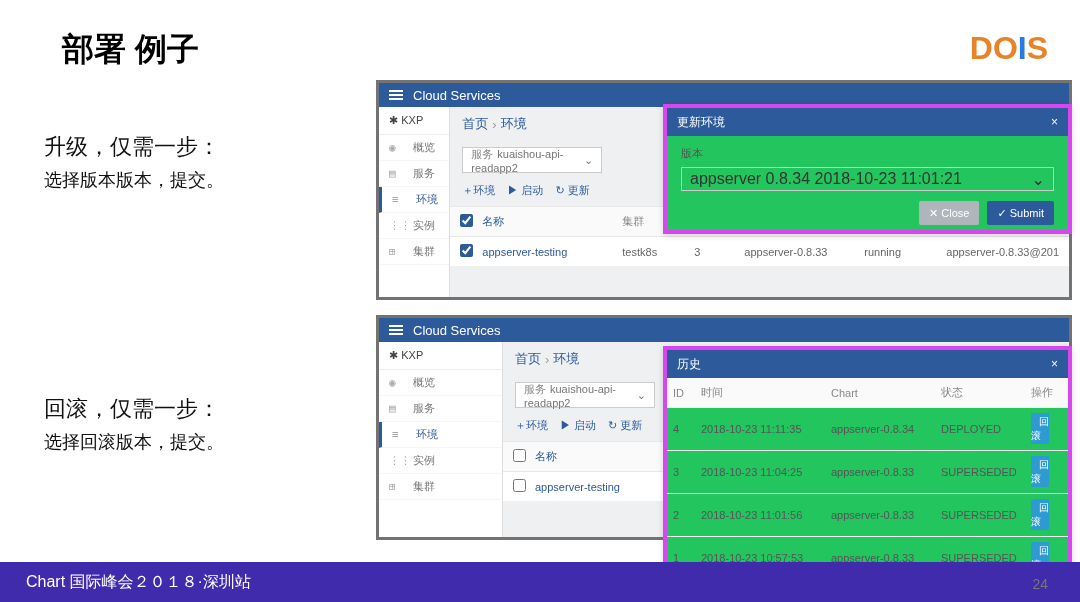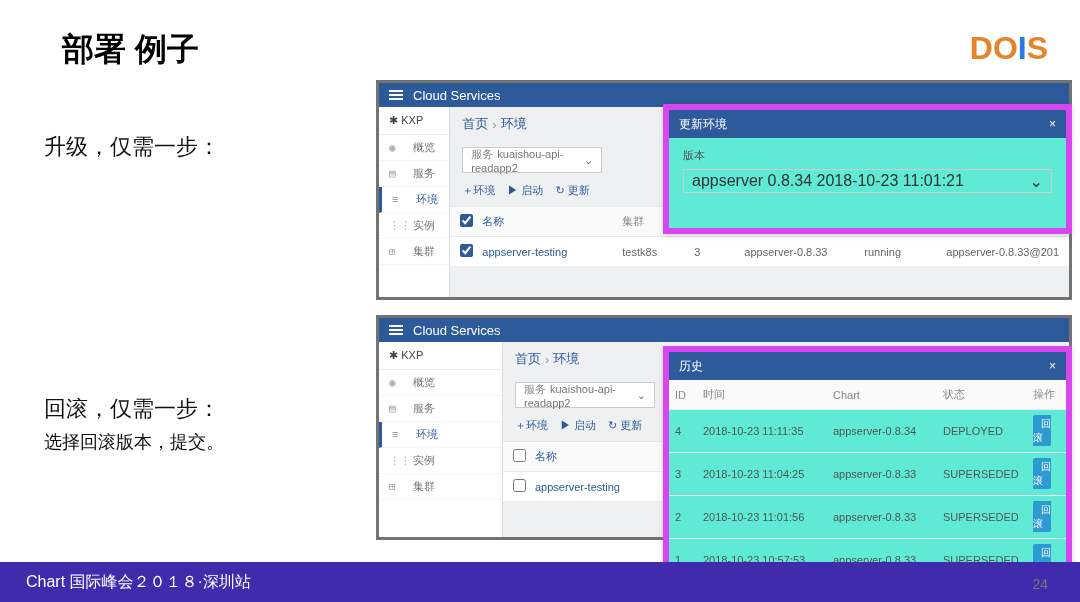--- a/index.html
+++ b/index.html
@@ -37,21 +37,21 @@
 .trow{color:#2d5a9a}
 .trow .cell{color:#666}
 .cbox{width:22px}
 .cbox input{accent-color:#2d5a9a}
 .c-name{width:140px;color:#2d5a9a}
 .c-cluster{width:72px}
 .c-rep{width:50px}
 .c-ver{width:120px}
 .c-status{width:82px}
 .c-info{flex:1;white-space:nowrap;overflow:hidden}
-.popup{position:absolute;background:#5eead4;border:6px solid #d946ef;box-shadow:0 2px 6px rgba(0,0,0,.15)}
+.popup{position:absolute;background:#22c55e;border:4px solid #d946ef;box-shadow:0 2px 6px rgba(0,0,0,.15)}
 .popup-head{height:28px;background:#2d5a9a;color:#fff;display:flex;align-items:center;justify-content:space-between;padding:0 10px;font-size:12px}
 .popup-body{padding:10px 14px}
 .label{color:#555;font-size:11px;margin-bottom:6px}
 .select-box{border:1px solid #ccc;height:24px;display:flex;align-items:center;padding:0 8px;color:#333;justify-content:space-between;margin-bottom:10px}
 .btns{display:flex;justify-content:flex-end;gap:8px}
 .btn{height:24px;padding:0 10px;display:flex;align-items:center;border-radius:2px;font-size:11px;color:#fff}
 .btn.close{background:#b0b5bb}
 .btn.submit{background:#2d5a9a}
 .pop1{top:104px;left:663px;right:8px;height:130px}
 .pop2{top:346px;left:663px;right:8px}
@@ -61,20 +61,21 @@
 .roll-btn{background:#2d9ad1;color:#fff;padding:3px 8px;border-radius:2px;font-size:10px}
 </style>
 </head>
 <body>
 
 <div class="slide-title">部署 例子</div>
 <div class="logo"><span>D</span><span>O</span><span class="i">I</span><span>S</span></div>
 
 <div class="desc" style="top:132px">
   <div class="line1">升级，仅需一步：</div>
+  <div class="line2">选择版本版本，提交。</div>
 </div>
 <div class="desc" style="top:394px">
   <div class="line1">回滚，仅需一步：</div>
   <div class="line2">选择回滚版本，提交。</div>
 </div>
 
 <div class="app top">
   <div class="topbar">
     <span class="hamb">
         <span></span>
@@ -154,20 +155,24 @@
   <div class="popup-head">
     <span>更新环境</span>
     <span>×</span>
   </div>
   <div class="popup-body">
     <div class="label">版本</div>
     <div class="select-box">
       <span>appserver 0.8.34    2018-10-23 11:01:21</span>
       <span>⌄</span>
     </div>
+    <div class="btns">
+      <div class="btn close">✕ Close</div>
+      <div class="btn submit">✓ Submit</div>
+    </div>
   </div>
 </div>
 
 <div class="app bottom">
   <div class="topbar">
     <span class="hamb">
         <span></span>
         <span></span>
         <span></span>
       </span>

